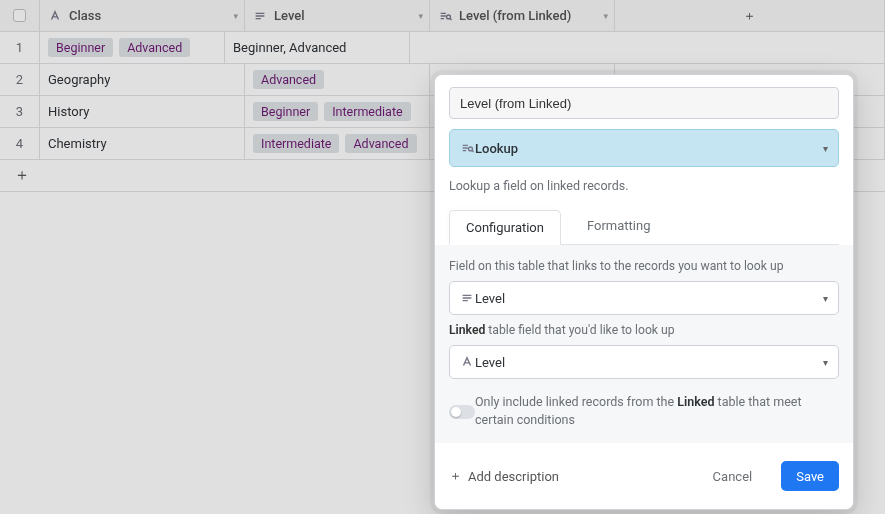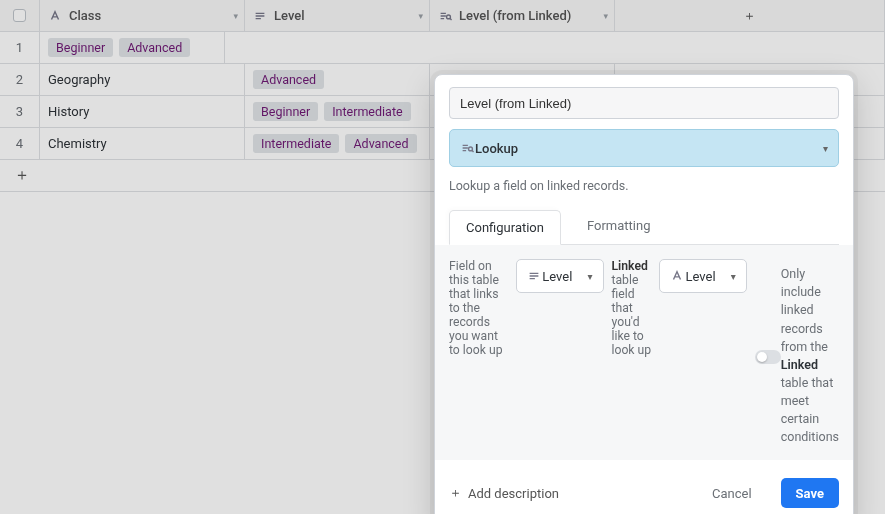--- a/index.html
+++ b/index.html
@@ -126,21 +126,21 @@
   .tab.on {
     background:#fff; color:var(--text);
     border:1px solid var(--border); border-bottom-color:#fff;
     border-radius:5px 5px 0 0;
     position:relative; top:1px;
     box-shadow: -2px -2px 4px rgba(0,0,0,.02);
   }
   .cfg {
     background:#f6f7f8;
     padding:14px;
-    display:flex; flex-direction:row; gap:8px;
+    display:flex; flex-direction:column; gap:8px;
   }
   .lbl { font-size:12.2px; color:var(--text-muted);}
   .lbl b { color:#333; font-weight:600;}
   .toggle-row { display:flex; align-items:center; margin-top:6px;}
   .toggle {
     width:26px;height:14px;border-radius:10px;background:#dcdfe3;position:relative;flex:0 0 auto; margin-top:2px;
   }
   .toggle::after{
     content:"";position:absolute;left:2px;top:2px;width:10px;height:10px;border-radius:50%;background:#fff;
     box-shadow:0 1px 2px rgba(0,0,0,.25);
@@ -148,21 +148,21 @@
   .pop-foot {
     display:flex; align-items:center; padding:18px 14px; gap:14px;
   }
   .adddesc { color:#555; font-size:13px; display:flex; align-items:center; gap:6px;}
   .spacer{flex:1;}
   .btn {
     height:30px; padding:0 15px; border-radius:5px;
     display:flex;align-items:center;font-size:13px;cursor:pointer;
   }
   .btn.ghost { color:var(--text-muted); }
-  .btn.primary { background:var(--blue); color:#fff; font-weight:700;}
+  .btn.primary { background:var(--blue); color:#fff; font-weight:400;}
 </style>
 </head>
 <body>
 
 <div class="grid">
   <div class="hdr">
     <div class="cell c-num">
       <span class="chk"></span>
     </div>
     <div class="cell c-class">
@@ -199,20 +199,21 @@
     </div>
   </div>
 
   <div id="rows">
       <div class="row">
         <div class="cell c-num">1</div>
         <div class="cell c-level">
           <span class="tag">Beginner</span>
           <span class="tag">Advanced</span>
         </div>
+        <div class="cell c-lkp">Beginner, Advanced</div>
         <div class="cell c-add"></div>
       </div>
       <div class="row">
         <div class="cell c-num">2</div>
         <div class="cell c-class">Geography</div>
         <div class="cell c-level">
           <span class="tag">Advanced</span>
         </div>
         <div class="cell c-lkp"></div>
         <div class="cell c-add"></div>

